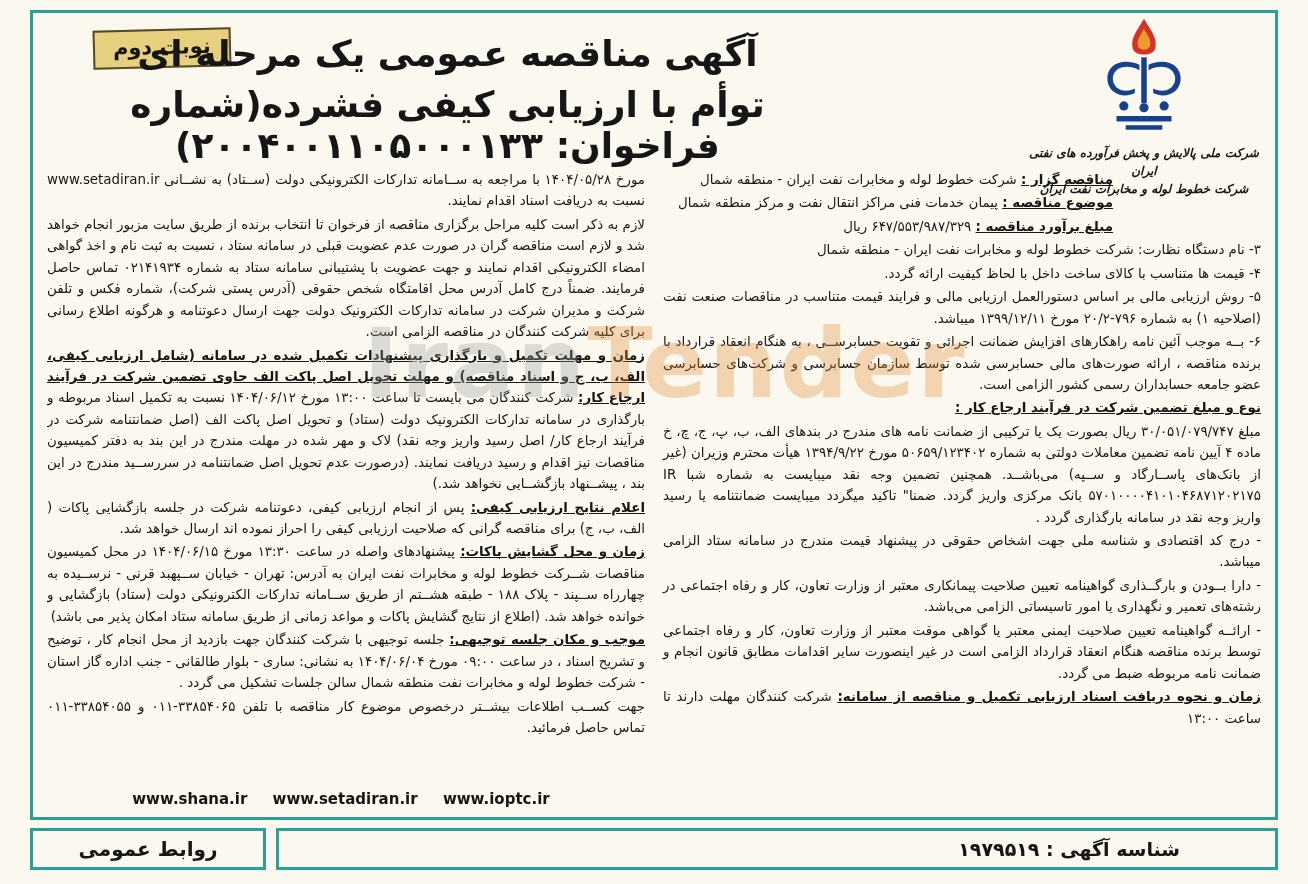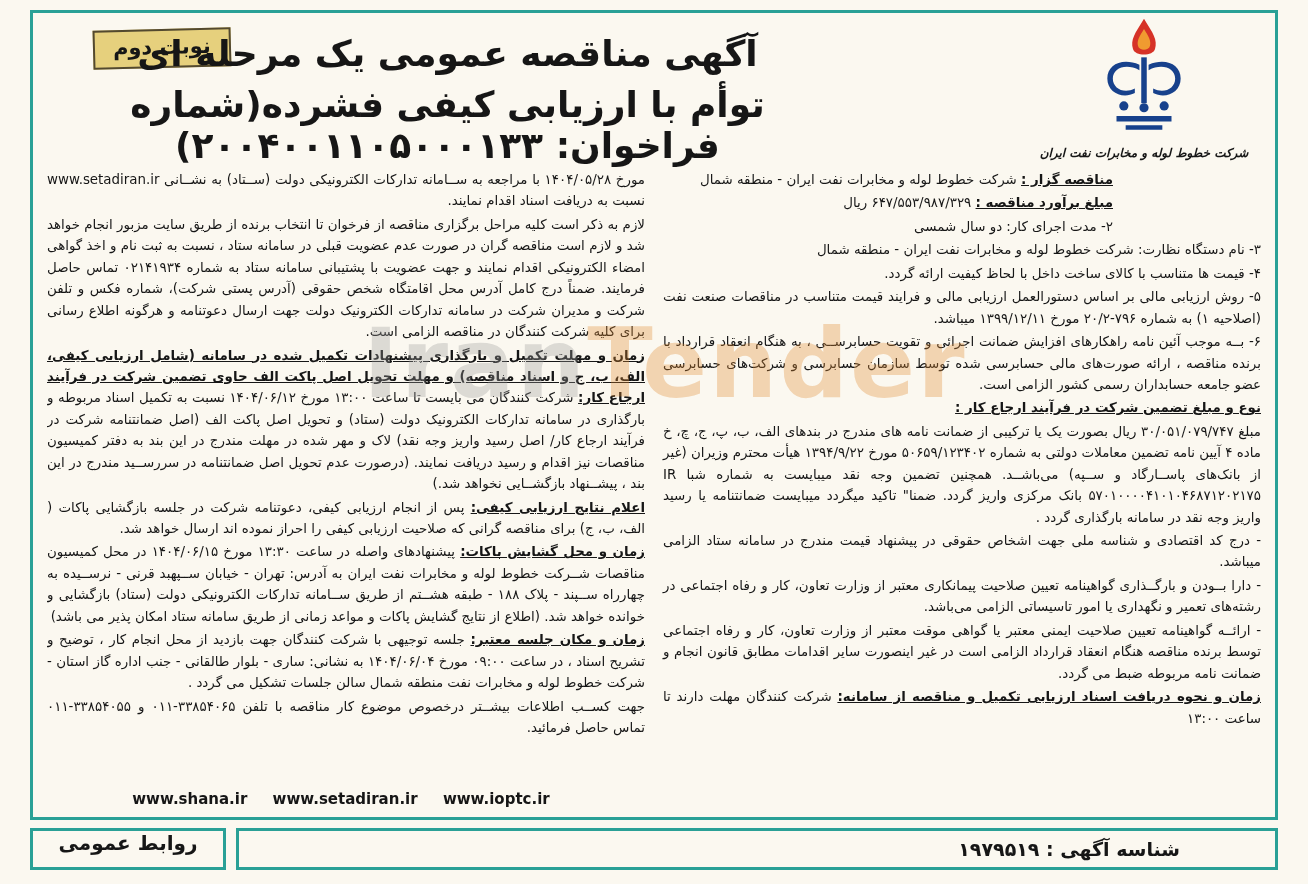--- a/index.html
+++ b/index.html
@@ -48,21 +48,21 @@
   }
   .wm-gray{color:var(--wm-gray);}
   .wm-orange{color:var(--wm-orange);}
   
   .footer-row{display:flex;gap:10px;margin-top:8px;height:42px;}
   .footer-id-box{
     flex:1;border:3px solid var(--border-color);display:flex;align-items:center;
     padding-right:95px;font-weight:bold;font-size:19px;background:transparent;
   }
   .footer-pr-box{
-    width:196px;border:3px solid var(--border-color);display:flex;
+    width:236px;border:3px solid var(--border-color);display:flex;align-items:center;
     justify-content:center;font-weight:bold;font-size:20px;background:transparent;
   }
 </style>
 </head>
 <body>
 
 <div class="sheet">
 
   <div class="main-box">
 
@@ -83,54 +83,55 @@
               <path d="M65 52 C84 44 100 52 100 67 C100 82 84 90 70 83 L70 78 C82 84 94 78 94 67 C94 56 80 50 65 58 Z"></path>
               <circle cx="38" cy="97" r="5"></circle>
               <circle cx="60" cy="99" r="5"></circle>
               <circle cx="82" cy="97" r="5"></circle>
               <path d="M30 108 h60 v6 h-60 z"></path>
               <path d="M40 118 h40 v5 h-40 z"></path>
             </g>
           </svg>
         </span>
         <div class="logo-captions">
+          <div>شرکت ملی پالایش و پخش فرآورده های نفتی ایران</div>
           <div>شرکت خطوط لوله و مخابرات نفت ایران</div>
         </div>
       </div>
     </div>
 
     <div class="cols">
 
       <div class="col col-r">
         <div class="logo-spacer"></div>
 
       <p class="para"><b class="lead">مناقصه گزار :</b><span class="body"> شرکت خطوط لوله و مخابرات نفت ایران - منطقه شمال</span></p>
+          <p class="para"><b class="lead">موضوع مناقصه :</b><span class="body"> پیمان خدمات فنی مراکز انتقال نفت و مرکز منطقه شمال</span></p>
           <p class="para"><b class="lead">مبلغ برآورد مناقصه :</b><span class="body"> ۶۴۷/۵۵۳/۹۸۷/۳۲۹ ریال</span></p>
-          <p class="para"><span class="body">۲- مدت اجرای کار: دو سال شمسی</span></p>
           <p class="para"><span class="body">۳- نام دستگاه نظارت: شرکت خطوط لوله و مخابرات نفت ایران - منطقه شمال</span></p>
           <p class="para"><span class="body">۴- قیمت ها متناسب با کالای ساخت داخل با لحاظ کیفیت ارائه گردد.</span></p>
           <p class="para"><span class="body">۵- روش ارزیابی مالی بر اساس دستورالعمل ارزیابی مالی و فرایند قیمت متناسب در مناقصات صنعت نفت (اصلاحیه ۱) به شماره ۷۹۶-۲۰/۲ مورخ ۱۳۹۹/۱۲/۱۱ میباشد.</span></p>
           <p class="para"><span class="body">۶- بــه موجب آئین نامه راهکارهای افزایش ضمانت اجرائی و تقویت حسابرســی ، به هنگام انعقاد قرارداد با برنده مناقصه ، ارائه صورت‌های مالی حسابرسی شده توسط سازمان حسابرسی و شرکت‌های حسابرسی عضو جامعه حسابداران رسمی کشور الزامی است.</span></p>
           <p class="para"><b class="lead">نوع و مبلغ تضمین شرکت در فرآیند ارجاع کار :</b><span class="body"></span></p>
           <p class="para"><span class="body">مبلغ ۳۰/۰۵۱/۰۷۹/۷۴۷ ریال بصورت یک یا ترکیبی از ضمانت نامه های مندرج در بندهای الف، ب، پ، ج، چ، خ ماده ۴ آیین نامه تضمین معاملات دولتی به شماره ۵۰۶۵۹/۱۲۳۴۰۲ مورخ ۱۳۹۴/۹/۲۲ هیأت محترم وزیران (غیر از بانک‌های پاســارگاد و ســپه) می‌باشــد. همچنین تضمین وجه نقد میبایست به شماره شبا IR ۵۷۰۱۰۰۰۰۴۱۰۱۰۴۶۸۷۱۲۰۲۱۷۵ بانک مرکزی واریز گردد. ضمنا" تاکید میگردد میبایست ضمانتنامه یا رسید واریز وجه نقد در سامانه بارگذاری گردد .</span></p>
           <p class="para"><span class="body">- درج کد اقتصادی و شناسه ملی جهت اشخاص حقوقی در پیشنهاد قیمت مندرج در سامانه ستاد الزامی میباشد.</span></p>
           <p class="para"><span class="body">- دارا بــودن و بارگــذاری گواهینامه تعیین صلاحیت پیمانکاری معتبر از وزارت تعاون، کار و رفاه اجتماعی در رشته‌های تعمیر و نگهداری یا امور تاسیساتی الزامی می‌باشد.</span></p>
           <p class="para"><span class="body">- ارائــه گواهینامه تعیین صلاحیت ایمنی معتبر یا گواهی موقت معتبر از وزارت تعاون، کار و رفاه اجتماعی توسط برنده مناقصه هنگام انعقاد قرارداد الزامی است در غیر اینصورت سایر اقدامات مطابق قانون انجام و ضمانت نامه مربوطه ضبط می گردد.</span></p>
           <p class="para"><b class="lead">زمان و نحوه دریافت اسناد ارزیابی تکمیل و مناقصه از سامانه:</b><span class="body"> شرکت کنندگان مهلت دارند تا ساعت ۱۳:۰۰</span></p>
         </div>
 
       <div class="col col-l">
         <div class="paras">
 
         <p class="para"><span class="body">مورخ ۱۴۰۴/۰۵/۲۸ با مراجعه به ســامانه تدارکات الکترونیکی دولت (ســتاد) به نشــانی www.setadiran.ir نسبت به دریافت اسناد اقدام نمایند.</span></p>
             <p class="para"><span class="body">لازم به ذکر است کلیه مراحل برگزاری مناقصه از فرخوان تا انتخاب برنده از طریق سایت مزبور انجام خواهد شد و لازم است مناقصه گران در صورت عدم عضویت قبلی در سامانه ستاد ، نسبت به ثبت نام و اخذ گواهی امضاء الکترونیکی اقدام نمایند و جهت عضویت با پشتیبانی سامانه ستاد به شماره ۰۲۱۴۱۹۳۴ تماس حاصل فرمایند. ضمناً درج کامل آدرس محل اقامتگاه شخص حقوقی (آدرس پستی شرکت)، شماره فکس و تلفن شرکت و مدیران شرکت در سامانه تدارکات الکترونیک دولت جهت ارسال دعوتنامه و هرگونه اطلاع رسانی برای کلیه شرکت کنندگان در مناقصه الزامی است.</span></p>
             <p class="para"><b class="lead">زمان و مهلت تکمیل و بارگذاری پیشنهادات تکمیل شده در سامانه (شامل ارزیابی کیفی، الف، ب، ج و اسناد مناقصه) و مهلت تحویل اصل پاکت الف حاوی تضمین شرکت در فرآیند ارجاع کار:</b><span class="body"> شرکت کنندگان می بایست تا ساعت ۱۳:۰۰ مورخ ۱۴۰۴/۰۶/۱۲ نسبت به تکمیل اسناد مربوطه و بارگذاری در سامانه تدارکات الکترونیک دولت (ستاد) و تحویل اصل پاکت الف (اصل ضمانتنامه شرکت در فرآیند ارجاع کار/ اصل رسید واریز وجه نقد) لاک و مهر شده در مهلت مندرج در این بند به دفتر کمیسیون مناقصات نیز اقدام و رسید دریافت نمایند. (درصورت عدم تحویل اصل ضمانتنامه در سررســید مندرج در این بند ، پیشــنهاد بازگشــایی نخواهد شد.)</span></p>
             <p class="para"><b class="lead">اعلام نتایج ارزیابی کیفی:</b><span class="body"> پس از انجام ارزیابی کیفی، دعوتنامه شرکت در جلسه بازگشایی پاکات ( الف، ب، ج) برای مناقصه گرانی که صلاحیت ارزیابی کیفی را احراز نموده اند ارسال خواهد شد.</span></p>
             <p class="para"><b class="lead">زمان و محل گشایش پاکات:</b><span class="body"> پیشنهادهای واصله در ساعت ۱۳:۳۰ مورخ ۱۴۰۴/۰۶/۱۵ در محل کمیسیون مناقصات شــرکت خطوط لوله و مخابرات نفت ایران به آدرس: تهران - خیابان ســپهبد قرنی - نرســیده به چهارراه ســپند - پلاک ۱۸۸ - طبقه هشــتم از طریق ســامانه تدارکات الکترونیکی دولت (ستاد) بازگشایی و خوانده خواهد شد. (اطلاع از نتایج گشایش پاکات و مواعد زمانی از طریق سامانه ستاد امکان پذیر می باشد)</span></p>
-            <p class="para"><b class="lead">زمان و مکان جلسه معتبر:</b><span class="body"> جلسه توجیهی با شرکت کنندگان جهت بازدید از محل انجام کار ، توضیح و تشریح اسناد ، در ساعت ۰۹:۰۰ مورخ ۱۴۰۴/۰۶/۰۴ به نشانی: ساری - بلوار طالقانی - جنب اداره گاز استان - شرکت خطوط لوله و مخابرات نفت منطقه شمال سالن جلسات تشکیل می گردد .</span></p>
+            <p class="para"><b class="lead">موجب و مکان جلسه توجیهی:</b><span class="body"> جلسه توجیهی با شرکت کنندگان جهت بازدید از محل انجام کار ، توضیح و تشریح اسناد ، در ساعت ۰۹:۰۰ مورخ ۱۴۰۴/۰۶/۰۴ به نشانی: ساری - بلوار طالقانی - جنب اداره گاز استان - شرکت خطوط لوله و مخابرات نفت منطقه شمال سالن جلسات تشکیل می گردد .</span></p>
             <p class="para"><span class="body">جهت کســب اطلاعات بیشــتر درخصوص موضوع کار مناقصه با تلفن ۳۳۸۵۴۰۶۵-۰۱۱ و ۳۳۸۵۴۰۵۵-۰۱۱ تماس حاصل فرمائید.</span></p>
           </div>
         <div class="websites">
 
         <a href="#" class="site body">www.shana.ir</a>
             <a href="#" class="site body">www.setadiran.ir</a>
             <a href="#" class="site body">www.ioptc.ir</a>
           </div>
       </div>
 

